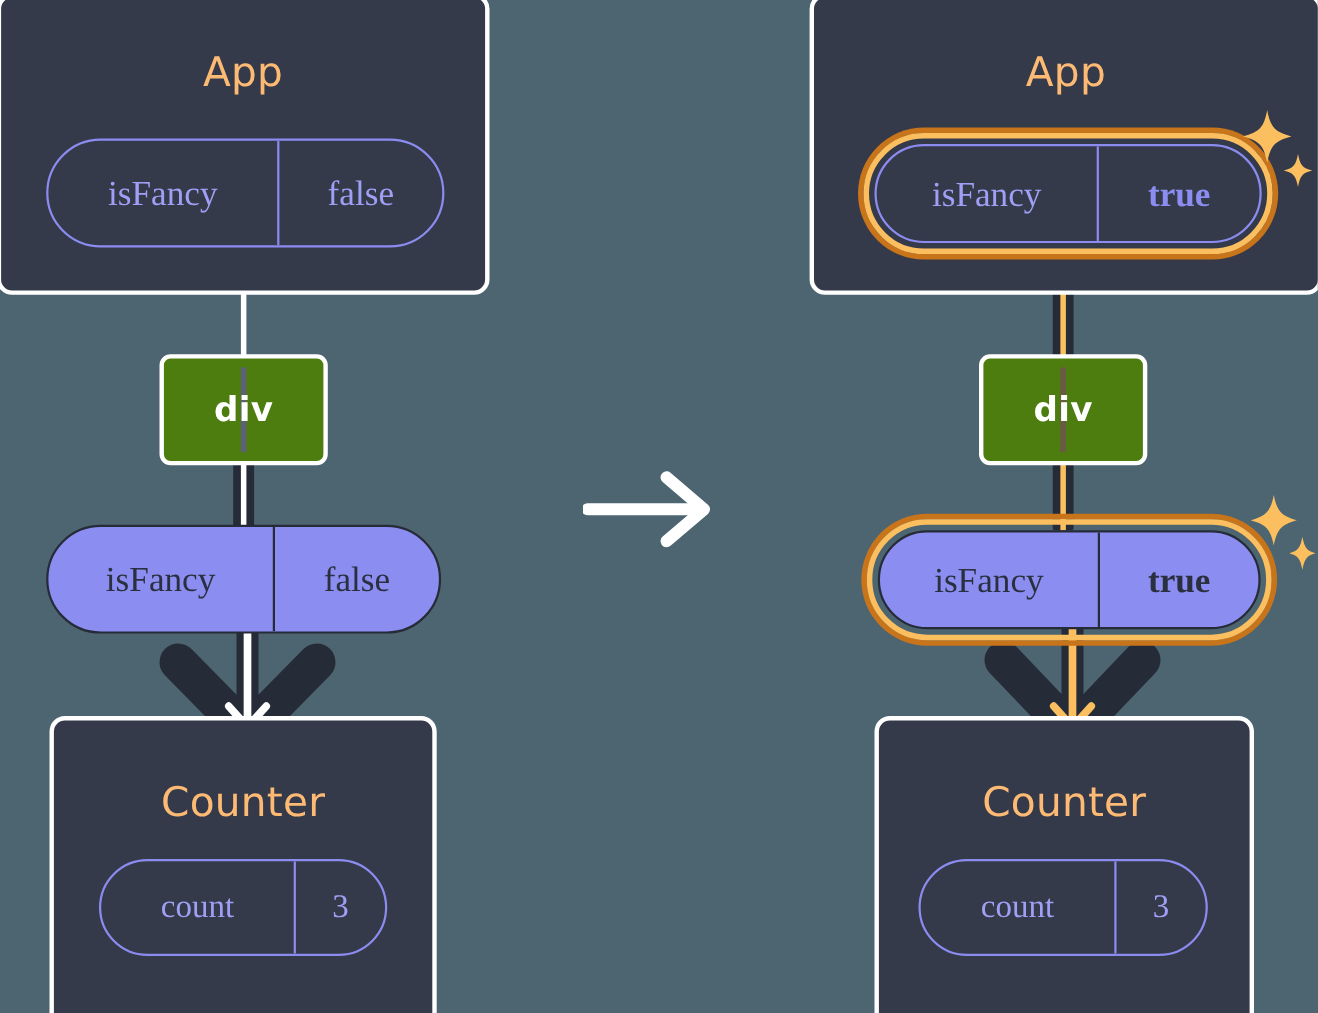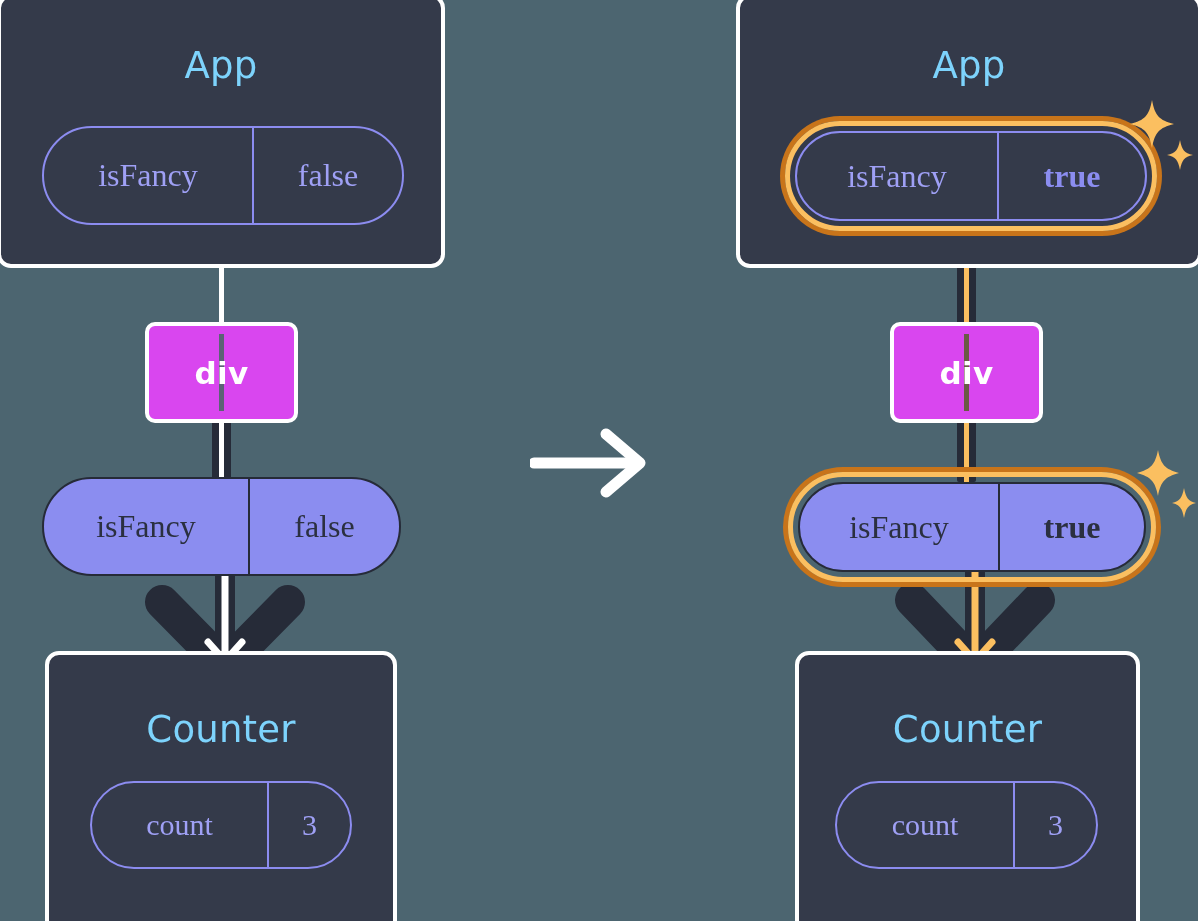--- a/index.html
+++ b/index.html
@@ -21,39 +21,39 @@
     position:absolute;
     background:#343a4a;
     border:4px solid #ffffff;
     border-radius:14px;
     box-sizing:border-box;
     z-index:5;
   }
   .compbox .comp-title{
     position:absolute;left:0;right:0;
     text-align:center;
-    color:#7dd3fc;
+    color:#fdba74;
     font-size:37px;
     font-weight:400;
     letter-spacing:.2px;
     white-space:nowrap;
   }
 
   
   .app-box{ top:-6px; height:274px; }
   .app-box .comp-title{ top:46px; }
 
   
   .counter-box{ height:300px; }
   .counter-box .comp-title{ top:53px; }
 
   
   .divbox{
     position:absolute;
-    background:#d946ef;
+    background:#4d7c0f;
     border:4px solid #ffffff;
     border-radius:10px;
     box-sizing:border-box;
     z-index:5;
     display:flex;align-items:center;justify-content:center;
   }
   .divbox .div-label{
     color:#ffffff;font-size:31px;font-weight:700;letter-spacing:.3px;
     position:relative;z-index:2;
   }

